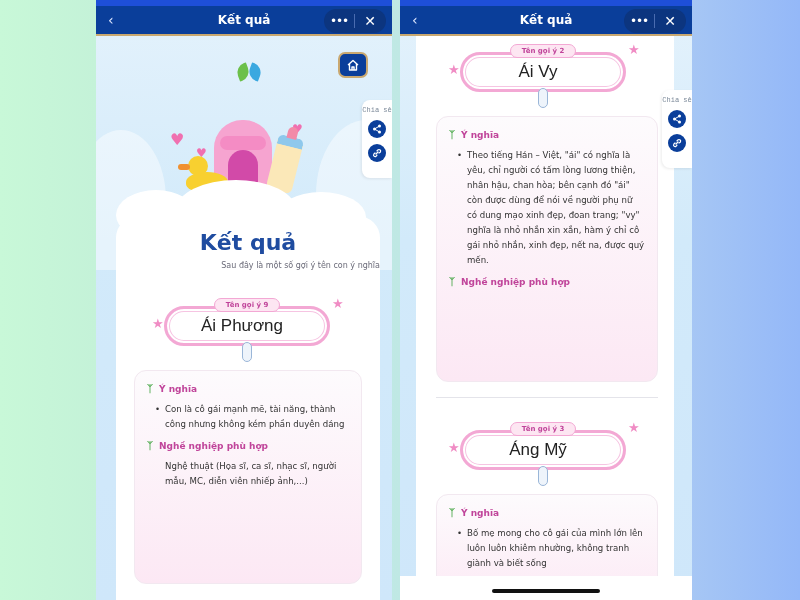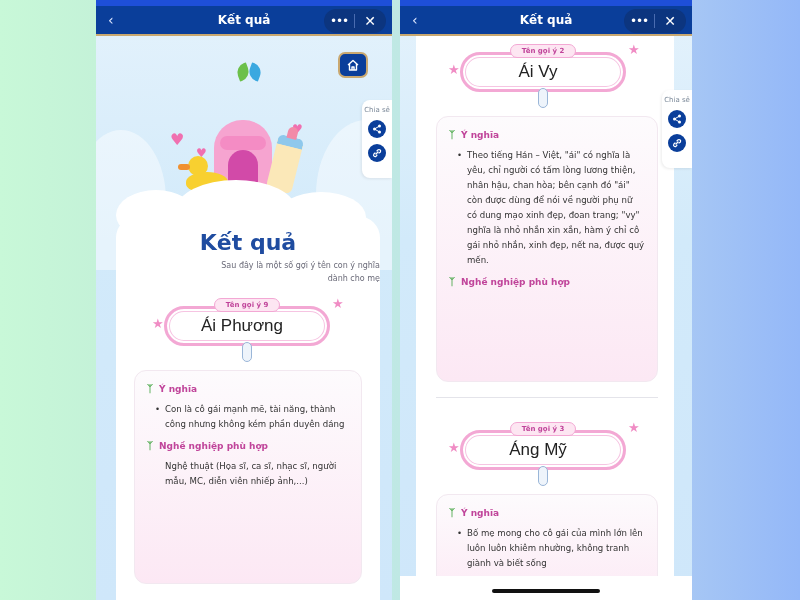--- a/index.html
+++ b/index.html
@@ -44,21 +44,21 @@
   .logo .leaves { display: flex; justify-content: center; gap: 0; height: 18px; }
   .logo .leaf1 { width: 12px; height: 16px; background: #6cc04a; border-radius: 10px 0 10px 0; transform: rotate(-20deg); }
   .logo .leaf2 { width: 12px; height: 16px; background: #3aa8e0; border-radius: 0 10px 0 10px; transform: rotate(20deg); }
   .logo .word { font-family: "Liberation Sans", sans-serif; font-weight: bold; font-size: 30px; color: #1f4ca0; letter-spacing: -1px; line-height: 28px; }
 
   .share-panel {
     position: absolute; right: 0; width: 30px; height: 78px;
     background: #fff; border-radius: 8px 0 0 8px; text-align: center;
     box-shadow: -1px 1px 3px rgba(0,0,0,0.08);
   }
-  .share-panel .lbl { font-size: 7px; color: #7a8898; margin-top: 6px; display: block; }
+  .share-panel .lbl { font-size: 7px; color: #7a8898; margin-top: 6px; display: block; font-family: Liberation Mono, monospace; }
   .share-panel .ic {
     width: 18px; height: 18px; border-radius: 50%; background: #0a3e9a; margin: 6px auto 0;
     display: flex; align-items: center; justify-content: center; cursor: pointer;
   }
 
   
   .illus { position: absolute; left: 70px; top: 112px; width: 160px; height: 100px; }
   .heart { position: absolute; color: #f070b0; font-size: 16px; }
   .house { position: absolute; left: 48px; top: 8px; width: 58px; height: 70px; background: #f6a4d0; border-radius: 28px 28px 6px 6px; }
   .house .door { position: absolute; left: 14px; top: 30px; width: 30px; height: 32px; background: #d24aa8; border-radius: 15px 15px 0 0; }
@@ -181,21 +181,20 @@
       </div>
   </div>
 
   <div class="cloud" style="left:20px;top:190px;width:80px;height:50px;"></div>
   <div class="cloud" style="left:80px;top:180px;width:120px;height:60px;"></div>
   <div class="cloud" style="left:180px;top:192px;width:90px;height:50px;"></div>
 
   <div class="card" style="left:20px;top:216px;width:264px;height:384px;">
     <div class="result-title" style="margin-top:14px;">Kết quả</div>
     <div class="subtitle" style="margin-top:4px;">Sau đây là một số gợi ý tên con ý nghĩa</div>
-    <div class="subtitle">dành cho mẹ</div>
   </div>
 
   <div class="name-badge" style="left:56px;top:296px;">
     <span class="star" style="left:0;top:20px;">★</span>
     <span class="star" style="left:180px;top:0;">★</span>
     <div class="frame"></div>
     <div class="tag">Tên gọi ý 9</div>
     <div class="name">Ái Phương</div>
     <div class="clip"></div>
   </div>

